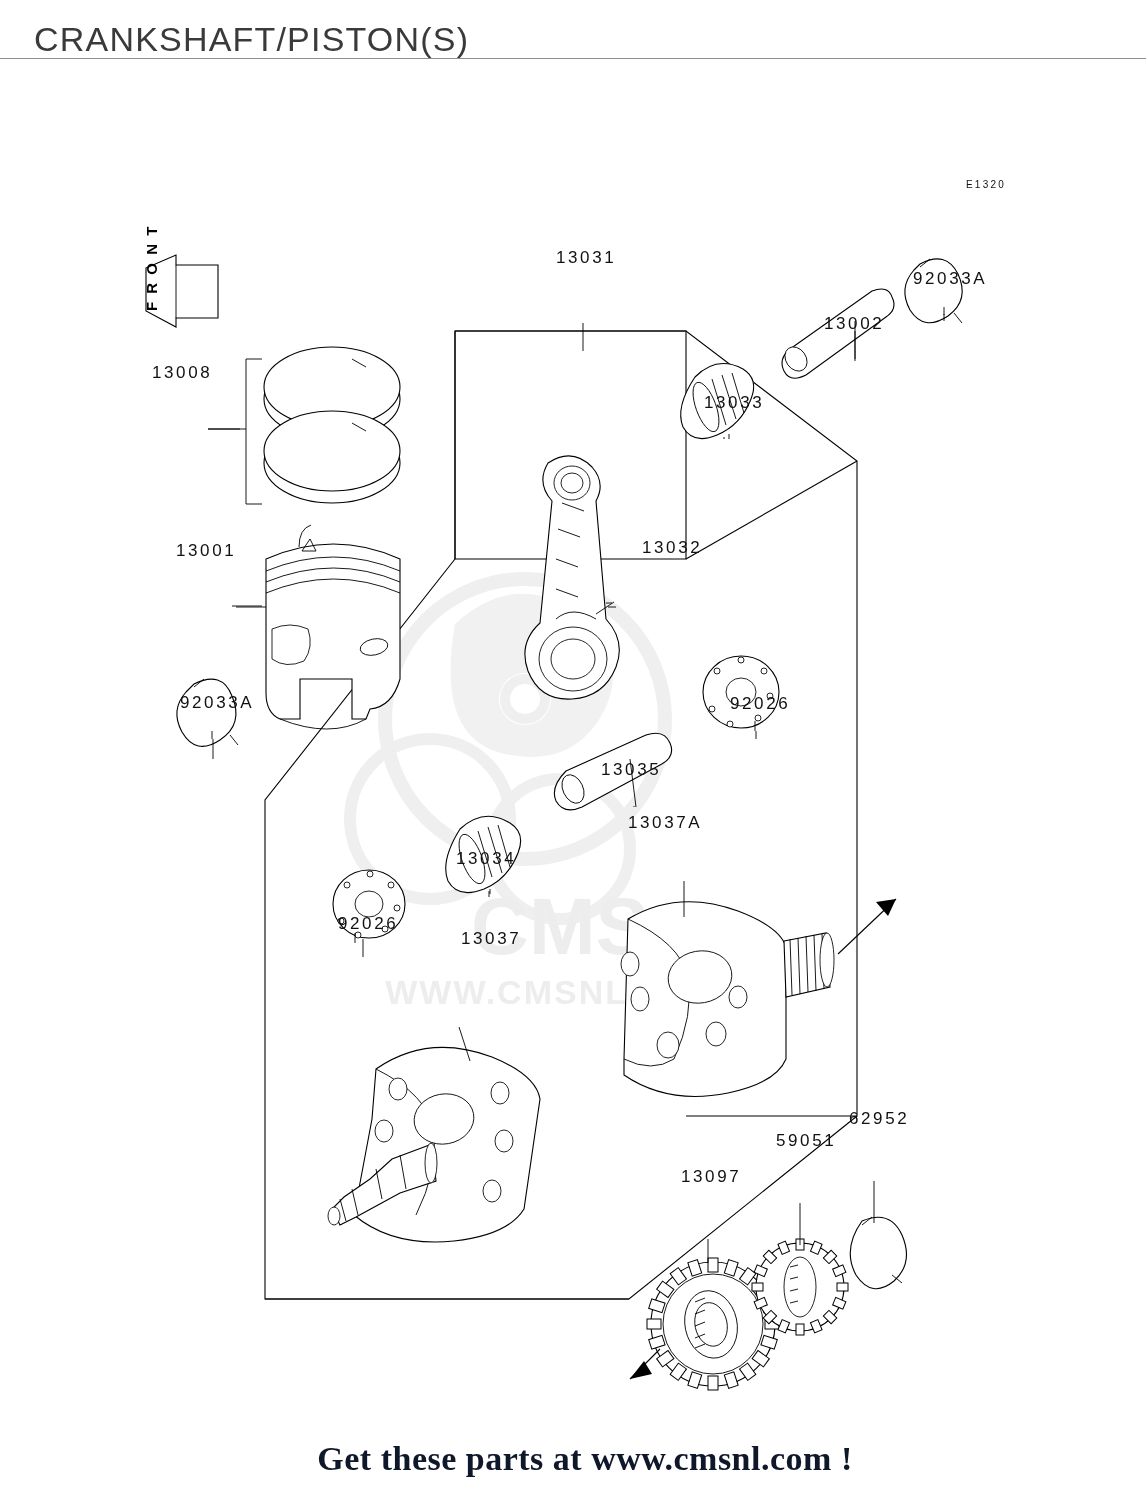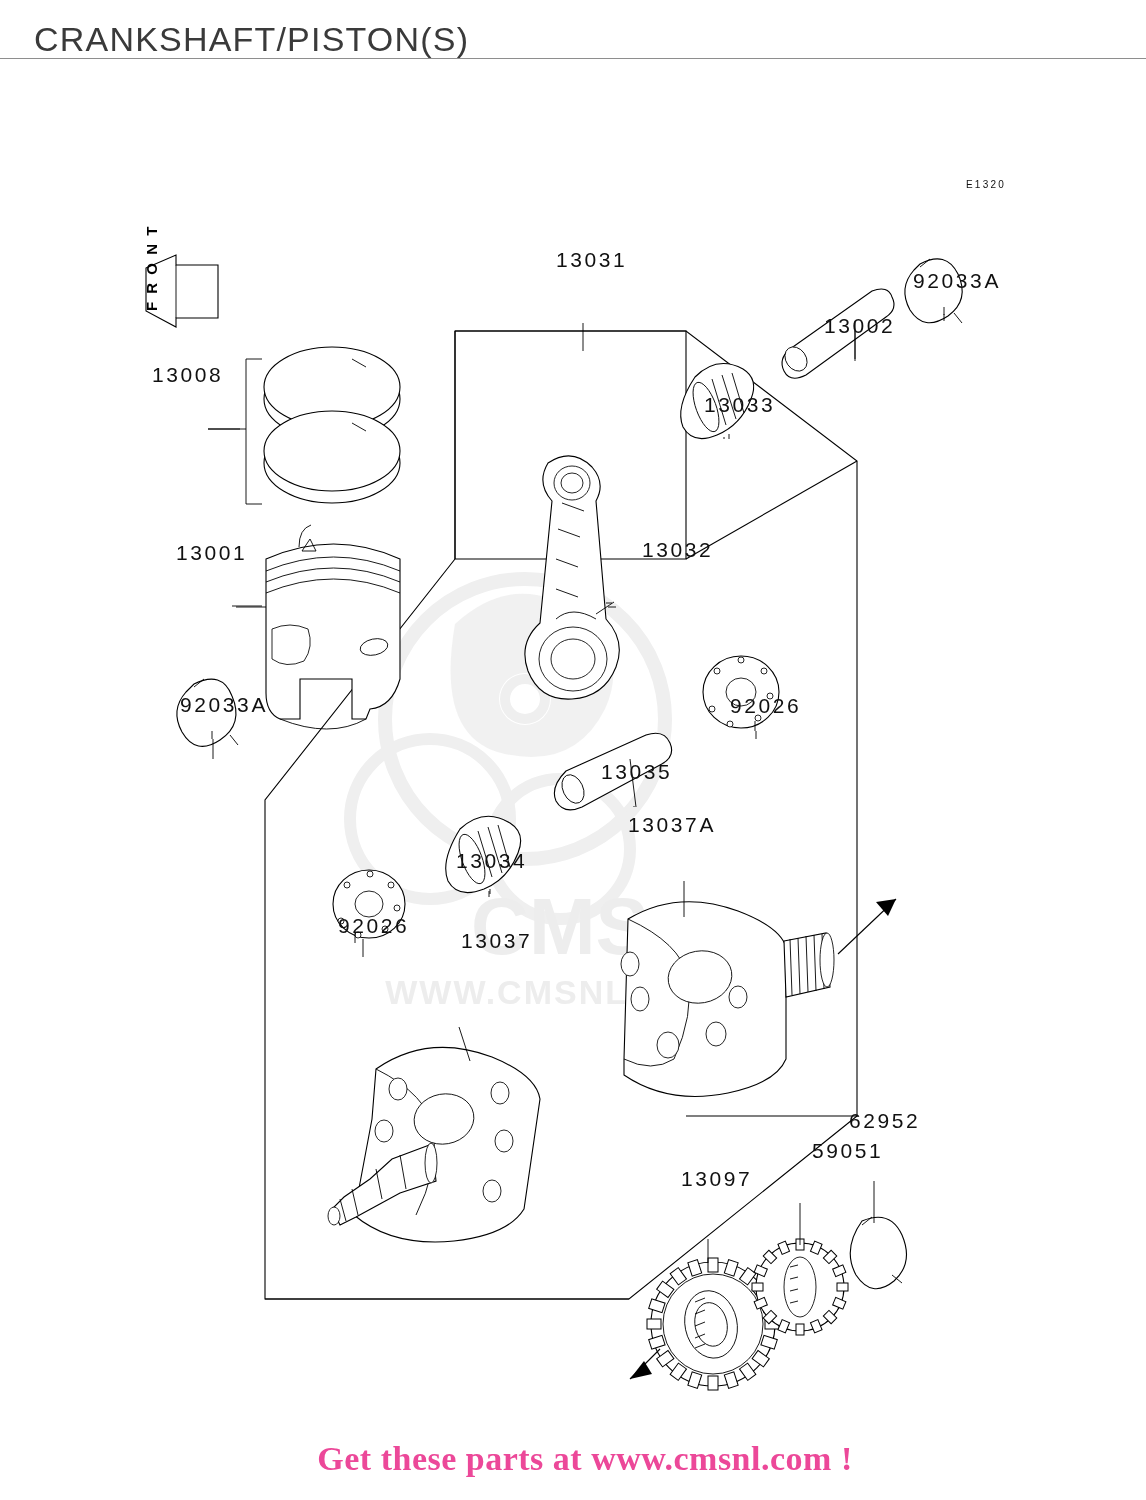--- a/index.html
+++ b/index.html
@@ -30,42 +30,42 @@
     background: #8e8e8e;
   }
   #diagram-canvas {
     position: absolute;
     left: 0; top: 59px;
     width: 1146px;
     height: 1380px;
   }
   .part-label {
     position: absolute;
-    font-size: 21px;
+    font-size: 17px;
     letter-spacing: 2.6px;
     color: #111;
     white-space: nowrap;
     font-family: "Liberation Sans", sans-serif;
   }
   .diagram-code {
     position: absolute;
     font-size: 10px;
     letter-spacing: 2.2px;
     color: #111;
     white-space: nowrap;
   }
   #footer-cta {
     position: absolute;
     left: 0;
     top: 1440px;
     width: 1146px;
     text-align: center;
     font-size: 34px;
     font-weight: bold;
-    color: #ec4899;
+    color: #0f172a;
     letter-spacing: 0.5px;
     font-family: "Liberation Serif", serif;
     padding-left: 24px;
   }
   svg { display: block; }
   .wm { fill: #efefef; }
   .wm-text {
     fill: #ededed;
     font-family: "Liberation Sans", sans-serif;
     font-weight: bold;
@@ -357,19 +357,19 @@
   <div class="part-label" style="left:642px; top:479px;">13032</div>
   <div class="part-label" style="left:176px; top:482px;">13001</div>
   <div class="part-label" style="left:180px; top:634px;">92033A</div>
   <div class="part-label" style="left:730px; top:635px;">92026</div>
   <div class="part-label" style="left:601px; top:701px;">13035</div>
   <div class="part-label" style="left:456px; top:790px;">13034</div>
   <div class="part-label" style="left:628px; top:754px;">13037A</div>
   <div class="part-label" style="left:338px; top:855px;">92026</div>
   <div class="part-label" style="left:433px; top:870px;margin-left:28px;">13037</div>
   <div class="part-label" style="left:681px; top:1108px;">13097</div>
-  <div class="part-label" style="left:812px; top:1072px;margin-top:8px;">59051</div>
+  <div class="part-label" style="left:776px; top:1072px;">59051</div>
   <div class="part-label" style="left:849px; top:1050px;">62952</div>
 
   <div class="diagram-code" style="left:966px; top:120px;">E1320</div>
 </div>
 
 <div id="footer-cta">Get these parts at www.cmsnl.com !</div>
 
 </body></html>

